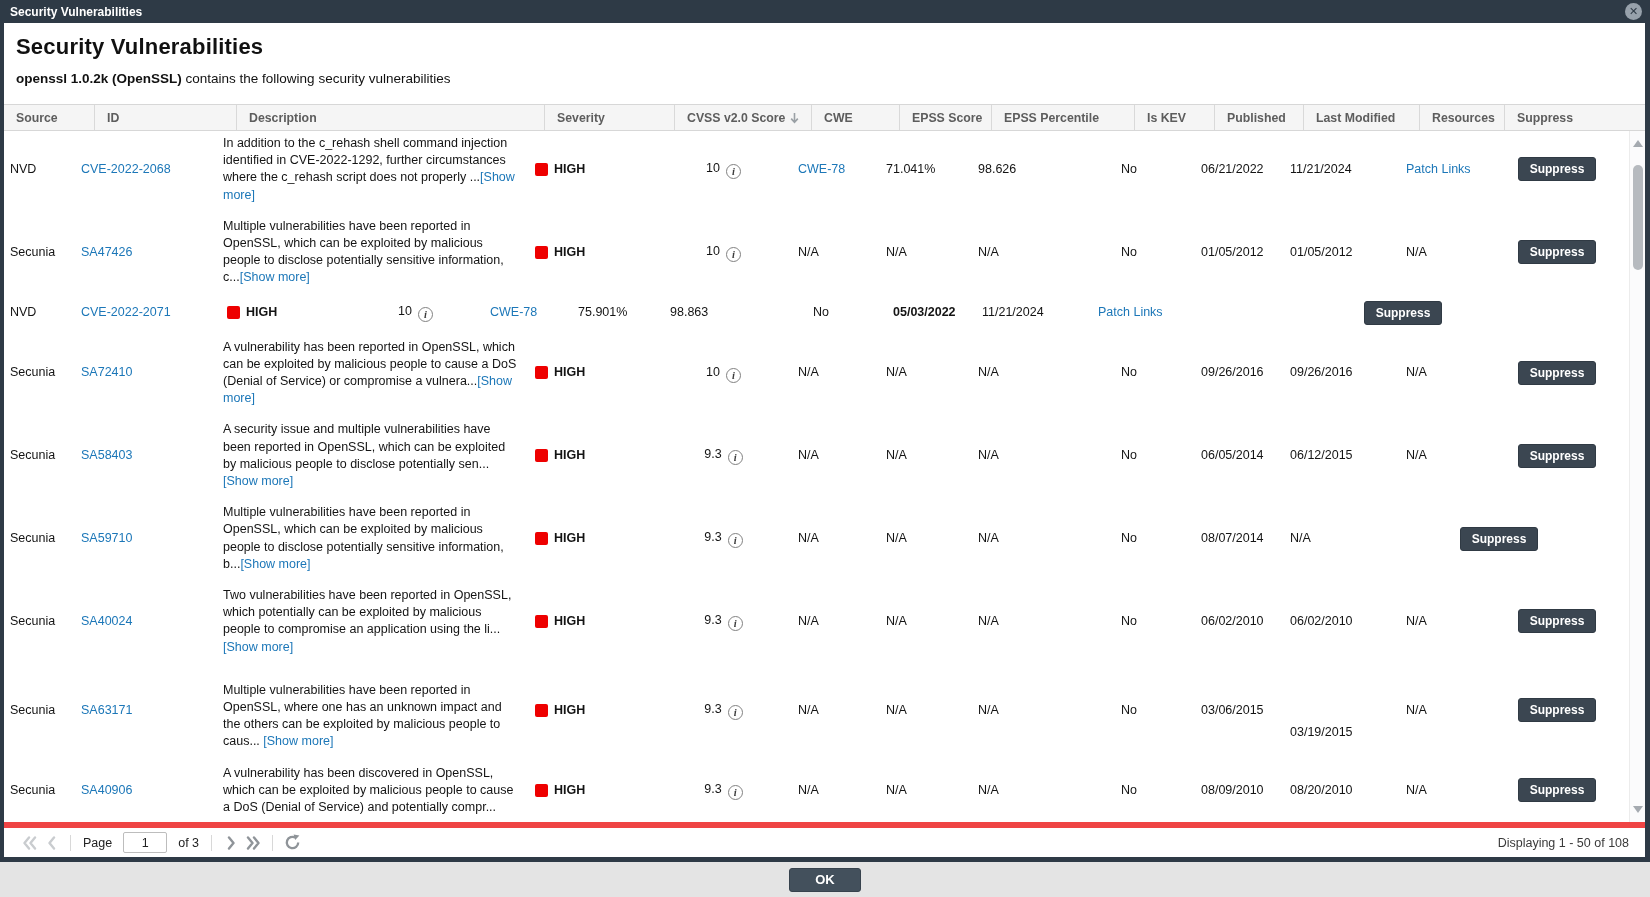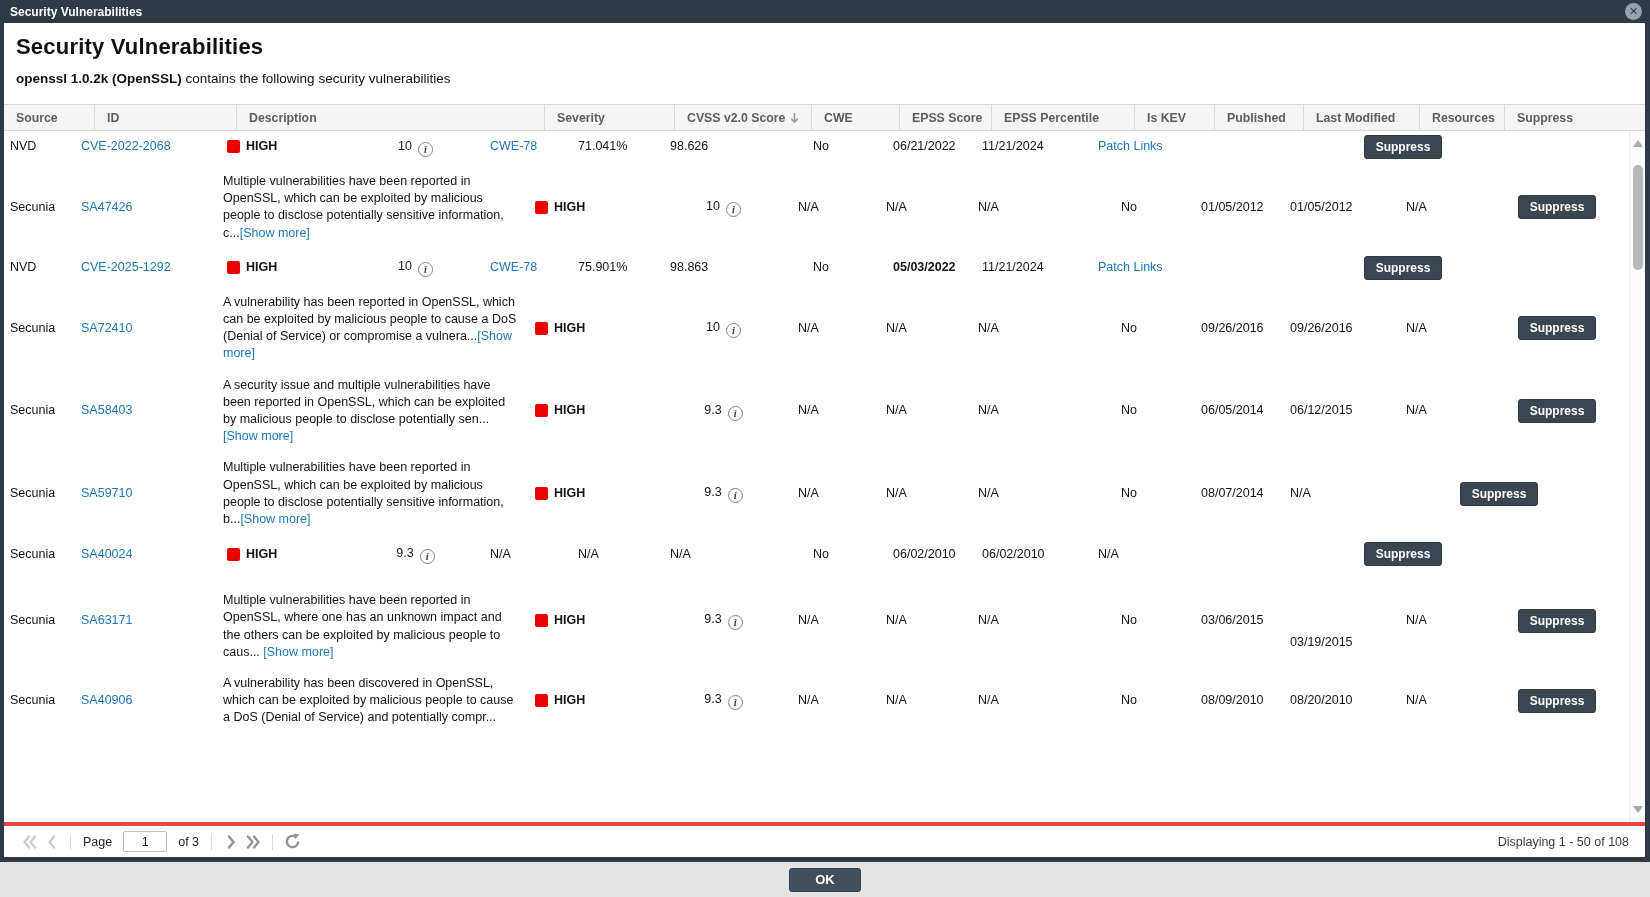--- a/index.html
+++ b/index.html
@@ -52,21 +52,21 @@
 
   
   .vscroll { position:absolute; top:0; right:0; width:16px; height:100%; background:#fbfbfc; border-left:1px solid #ececec; }
   .scroll-up, .scroll-down { position:absolute; left:3px; width:0; height:0; cursor:pointer;
         border-left:5px solid transparent; border-right:5px solid transparent; }
   .scroll-up   { top:9px;    border-bottom:7px solid #a5aab0; }
   .scroll-down { bottom:9px; border-top:7px solid #a5aab0; }
   .scroll-thumb { position:absolute; left:3px; top:34px; width:10px; height:105px; background:#b6babf; border-radius:5px; cursor:grab; }
 
   
-  .paging { height:35px; flex:none; border-top:4px solid #ef4444; background:#fff;
+  .paging { height:35px; flex:none; border-top:6px solid #ef4444; background:#fff;
             display:flex; align-items:center; padding:0 16px 0 14px; }
   .pg-btn { display:inline-flex; align-items:center; justify-content:center; width:22px; height:22px; cursor:pointer; }
   .pg-sep { width:1px; height:16px; background:#d8d8d8; margin:0 8px; }
   .pg-label { font-size:12.5px; color:#222; margin:0 4px; }
   .page-input { width:44px; height:21px; border:1px solid #bdbdbd; border-radius:2px; font-family:inherit;
                 font-size:12.5px; text-align:center; color:#222; margin:0 7px; }
   .pg-spacer { flex:1; }
   .displaying { font-size:12.5px; color:#3a3a3a; }
 
   
@@ -139,20 +139,21 @@
         <div class="hcell" style="width: 143px; flex: 1 1 0%;">
           <span>Suppress</span>
         </div>
       </div>
 
     <div class="grid-body-wrap">
       <div class="grid-rows">
           <div class="row">
             <div class="cell" style="width: 71px;">NVD</div>
             <div class="cell" style="width: 142px;"><span class="lnk">CVE-2022-2068</span></div>
+            <div class="cell" style="width: 308px;"><span>In addition to the c_rehash shell command injection identified in CVE-2022-1292, further circumstances where the c_rehash script does not properly ...</span><span class="lnk">[Show more]</span></div>
             <div class="cell sev-wrap" style="width: 130px;">
               <span class="sev-badge" style="background: rgb(238, 0, 0);"></span>
               <span class="sev-label">HIGH</span>
             </div>
             <div class="cell cvss-cell" style="width: 137px;"><span>10</span><span class="info-icon">i</span></div>
             <div class="cell" style="width: 88px;"><span class="lnk">CWE-78</span></div>
             <div class="cell" style="width: 92px;">71.041%</div>
             <div class="cell" style="width: 143px;">98.626</div>
             <div class="cell" style="width: 80px;">No</div>
             <div class="cell" style="width: 89px;">06/21/2022</div>
@@ -173,21 +174,21 @@
             <div class="cell" style="width: 92px;">N/A</div>
             <div class="cell" style="width: 143px;">N/A</div>
             <div class="cell" style="width: 80px;">No</div>
             <div class="cell" style="width: 89px;">01/05/2012</div>
             <div class="cell" style="width: 116px;">01/05/2012</div>
             <div class="cell" style="width: 85px;"><span>N/A</span></div>
             <div class="cell suppress-cell" style="width: 143px; flex: 1 1 0%;"><button class="suppress-btn">Suppress</button></div>
           </div>
           <div class="row">
             <div class="cell" style="width: 71px;">NVD</div>
-            <div class="cell" style="width: 142px;"><span class="lnk">CVE-2025-1292</span></div>
+            <div class="cell" style="width: 142px;"><span class="lnk">CVE-2022-2071</span></div>
             <div class="cell sev-wrap" style="width: 130px;">
               <span class="sev-badge" style="background: rgb(238, 0, 0);"></span>
               <span class="sev-label">HIGH</span>
             </div>
             <div class="cell cvss-cell" style="width: 137px;"><span>10</span><span class="info-icon">i</span></div>
             <div class="cell" style="width: 88px;"><span class="lnk">CWE-78</span></div>
             <div class="cell" style="width: 92px;">75.901%</div>
             <div class="cell" style="width: 143px;">98.863</div>
             <div class="cell" style="width: 80px;">No</div>
             <div class="cell" style="width: 89px; font-weight: bold;">05/03/2022</div>
@@ -244,20 +245,21 @@
             <div class="cell" style="width: 92px;">N/A</div>
             <div class="cell" style="width: 143px;">N/A</div>
             <div class="cell" style="width: 80px;">No</div>
             <div class="cell" style="width: 89px;">08/07/2014</div>
             <div class="cell" style="width: 85px;"><span>N/A</span></div>
             <div class="cell suppress-cell" style="width: 143px; flex: 1 1 0%;"><button class="suppress-btn">Suppress</button></div>
           </div>
           <div class="row">
             <div class="cell" style="width: 71px;">Secunia</div>
             <div class="cell" style="width: 142px;"><span class="lnk">SA40024</span></div>
+            <div class="cell" style="width: 308px;"><span>Two vulnerabilities have been reported in OpenSSL, which potentially can be exploited by malicious people to compromise an application using the li...</span><span class="lnk">[Show more]</span></div>
             <div class="cell sev-wrap" style="width: 130px;">
               <span class="sev-badge" style="background: rgb(238, 0, 0);"></span>
               <span class="sev-label">HIGH</span>
             </div>
             <div class="cell cvss-cell" style="width: 137px;"><span>9.3</span><span class="info-icon">i</span></div>
             <div class="cell" style="width: 88px;"><span>N/A</span></div>
             <div class="cell" style="width: 92px;">N/A</div>
             <div class="cell" style="width: 143px;">N/A</div>
             <div class="cell" style="width: 80px;">No</div>
             <div class="cell" style="width: 89px;">06/02/2010</div>

